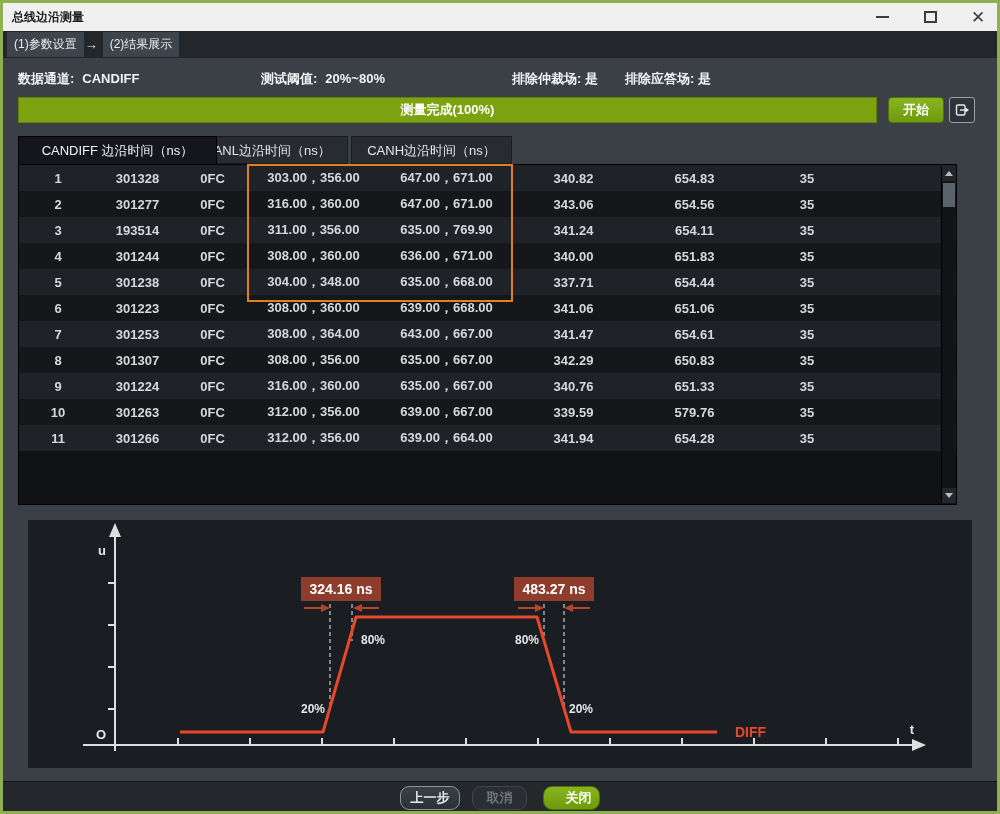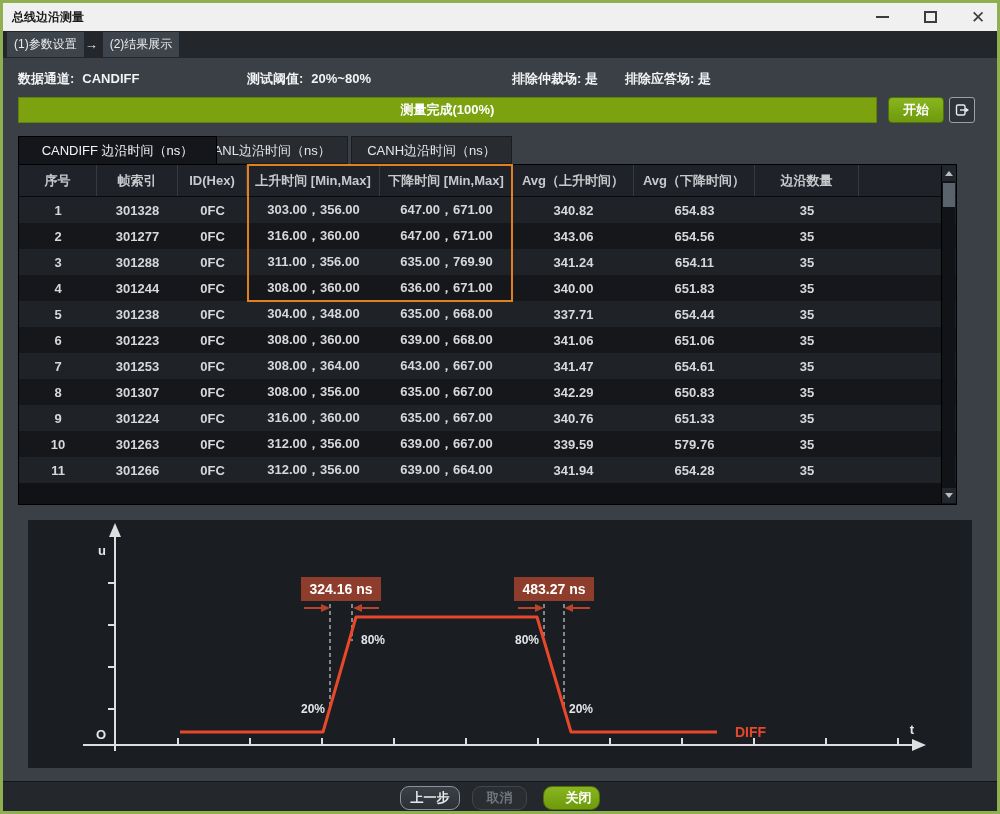--- a/index.html
+++ b/index.html
@@ -92,52 +92,41 @@
 
     <div class="stepbar">
       <span class="chip">(1)参数设置</span>
       <span class="steparrow">→</span>
       <span class="chip">(2)结果展示</span>
     </div>
 
     <div class="info" style="left:15px;">
       <span class="lbl">数据通道:</span><span>CANDIFF</span>
     </div>
-    <div class="info" style="left:244px;">
+    <div class="info" style="left:258px;">
       <span class="lbl">测试阈值:</span><span>20%~80%</span>
     </div>
     <div class="info" style="left:509px;">排除仲裁场: 是</div>
     <div class="info" style="left:622px;">排除应答场: 是</div>
 
     <div class="progress">测量完成(100%)</div>
     <div class="btn-start">开始</div>
     <div class="btn-export">
       <svg width="15" height="14" viewBox="0 0 15 14">
         <rect x="1.5" y="2" width="8.5" height="10" rx="1.5" fill="none" stroke="#E8EAEC" stroke-width="1.4"></rect>
         <line x1="5" y1="7" x2="12.5" y2="7" stroke="#E8EAEC" stroke-width="1.4"></line>
         <polygon points="14,7 10.5,4.6 10.5,9.4" fill="#E8EAEC"></polygon>
       </svg>
     </div>
 
     <div class="tab active" style="left:15px;width:199px;">CANDIFF 边沿时间（ns）</div>
     <div class="tab inactive" style="left:184px;width:161px;">CANL边沿时间（ns）</div>
     <div class="tab inactive" style="left:348px;width:161px;">CANH边沿时间（ns）</div>
 
     <div class="tablebox">
-      <div class="thead">
-          <div class="th" style="width: 78px;">序号</div>
-          <div class="th" style="width: 81px;">帧索引</div>
-          <div class="th" style="width: 69px;">ID(Hex)</div>
-          <div class="th" style="width: 133px;">上升时间 [Min,Max]</div>
-          <div class="th" style="width: 133px;">下降时间 [Min,Max]</div>
-          <div class="th" style="width: 121px;">Avg（上升时间）</div>
-          <div class="th" style="width: 121px;">Avg（下降时间）</div>
-          <div class="th" style="width: 104px;">边沿数量</div>
-          <div class="th" style="width: 82px;"></div>
-        </div>
       <div class="tbody">
           <div class="tr">
             <div class="td" style="width: 78px;">1</div>
             <div class="td" style="width: 81px;">301328</div>
             <div class="td" style="width: 69px;">0FC</div>
             <div class="td" style="width: 133px;">303.00，356.00</div>
             <div class="td" style="width: 133px;">647.00，671.00</div>
             <div class="td" style="width: 121px;">340.82</div>
             <div class="td" style="width: 121px;">654.83</div>
             <div class="td" style="width: 104px;">35</div>
@@ -149,21 +138,21 @@
             <div class="td" style="width: 69px;">0FC</div>
             <div class="td" style="width: 133px;">316.00，360.00</div>
             <div class="td" style="width: 133px;">647.00，671.00</div>
             <div class="td" style="width: 121px;">343.06</div>
             <div class="td" style="width: 121px;">654.56</div>
             <div class="td" style="width: 104px;">35</div>
             <div class="td" style="width: 82px;"></div>
           </div>
           <div class="tr">
             <div class="td" style="width: 78px;">3</div>
-            <div class="td" style="width: 81px;">301288</div>
+            <div class="td" style="width: 81px;">193514</div>
             <div class="td" style="width: 69px;">0FC</div>
             <div class="td" style="width: 133px;">311.00，356.00</div>
             <div class="td" style="width: 133px;">635.00，769.90</div>
             <div class="td" style="width: 121px;">341.24</div>
             <div class="td" style="width: 121px;">654.11</div>
             <div class="td" style="width: 104px;">35</div>
             <div class="td" style="width: 82px;"></div>
           </div>
           <div class="tr">
             <div class="td" style="width: 78px;">4</div>

